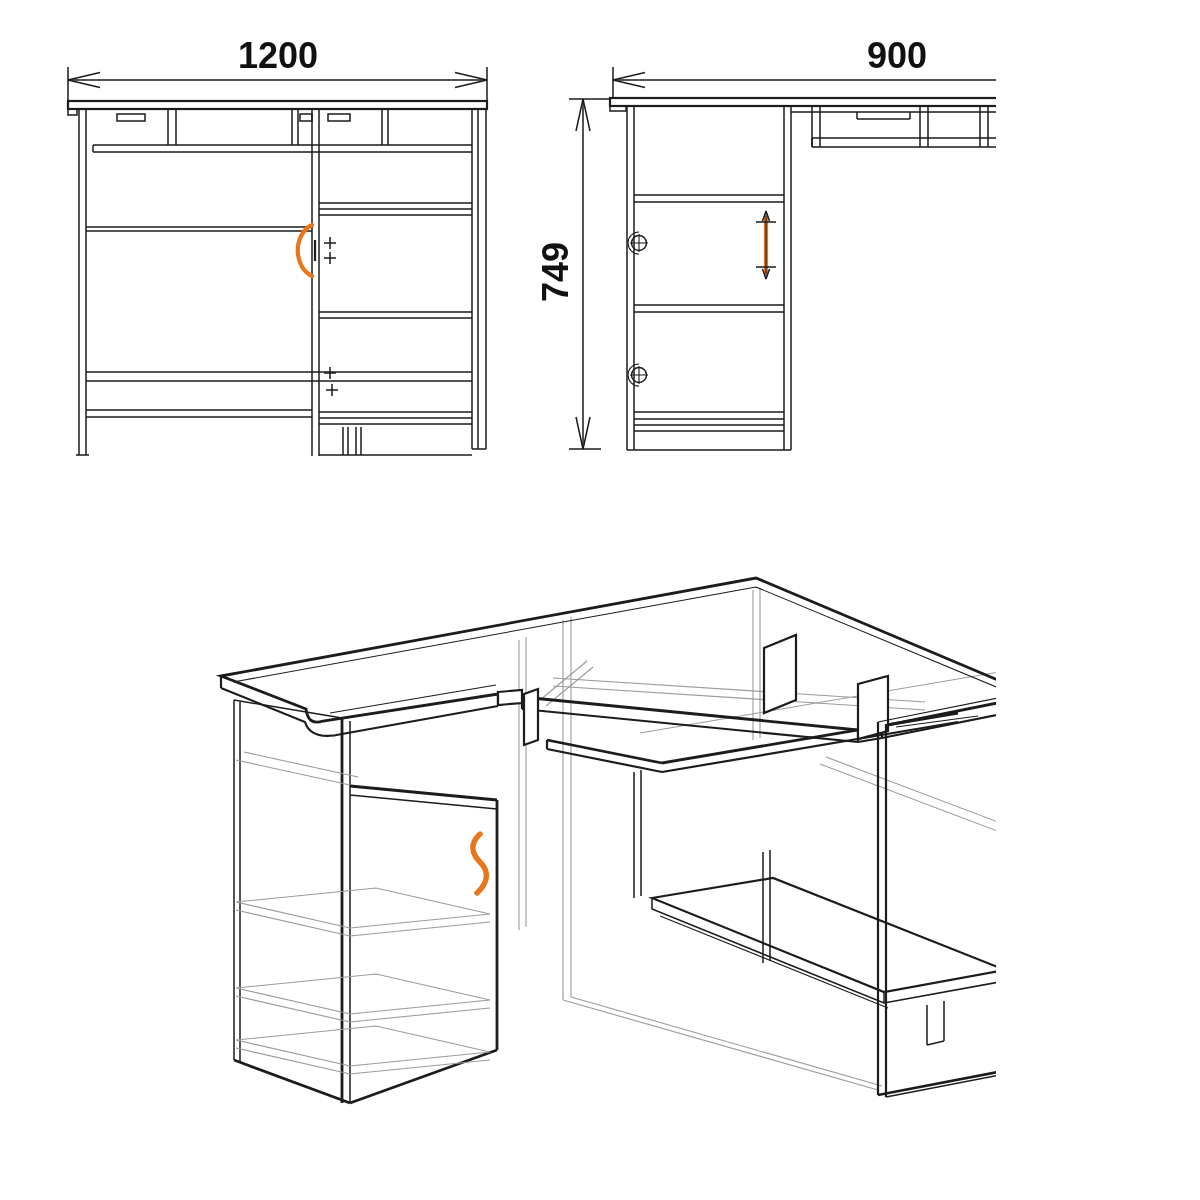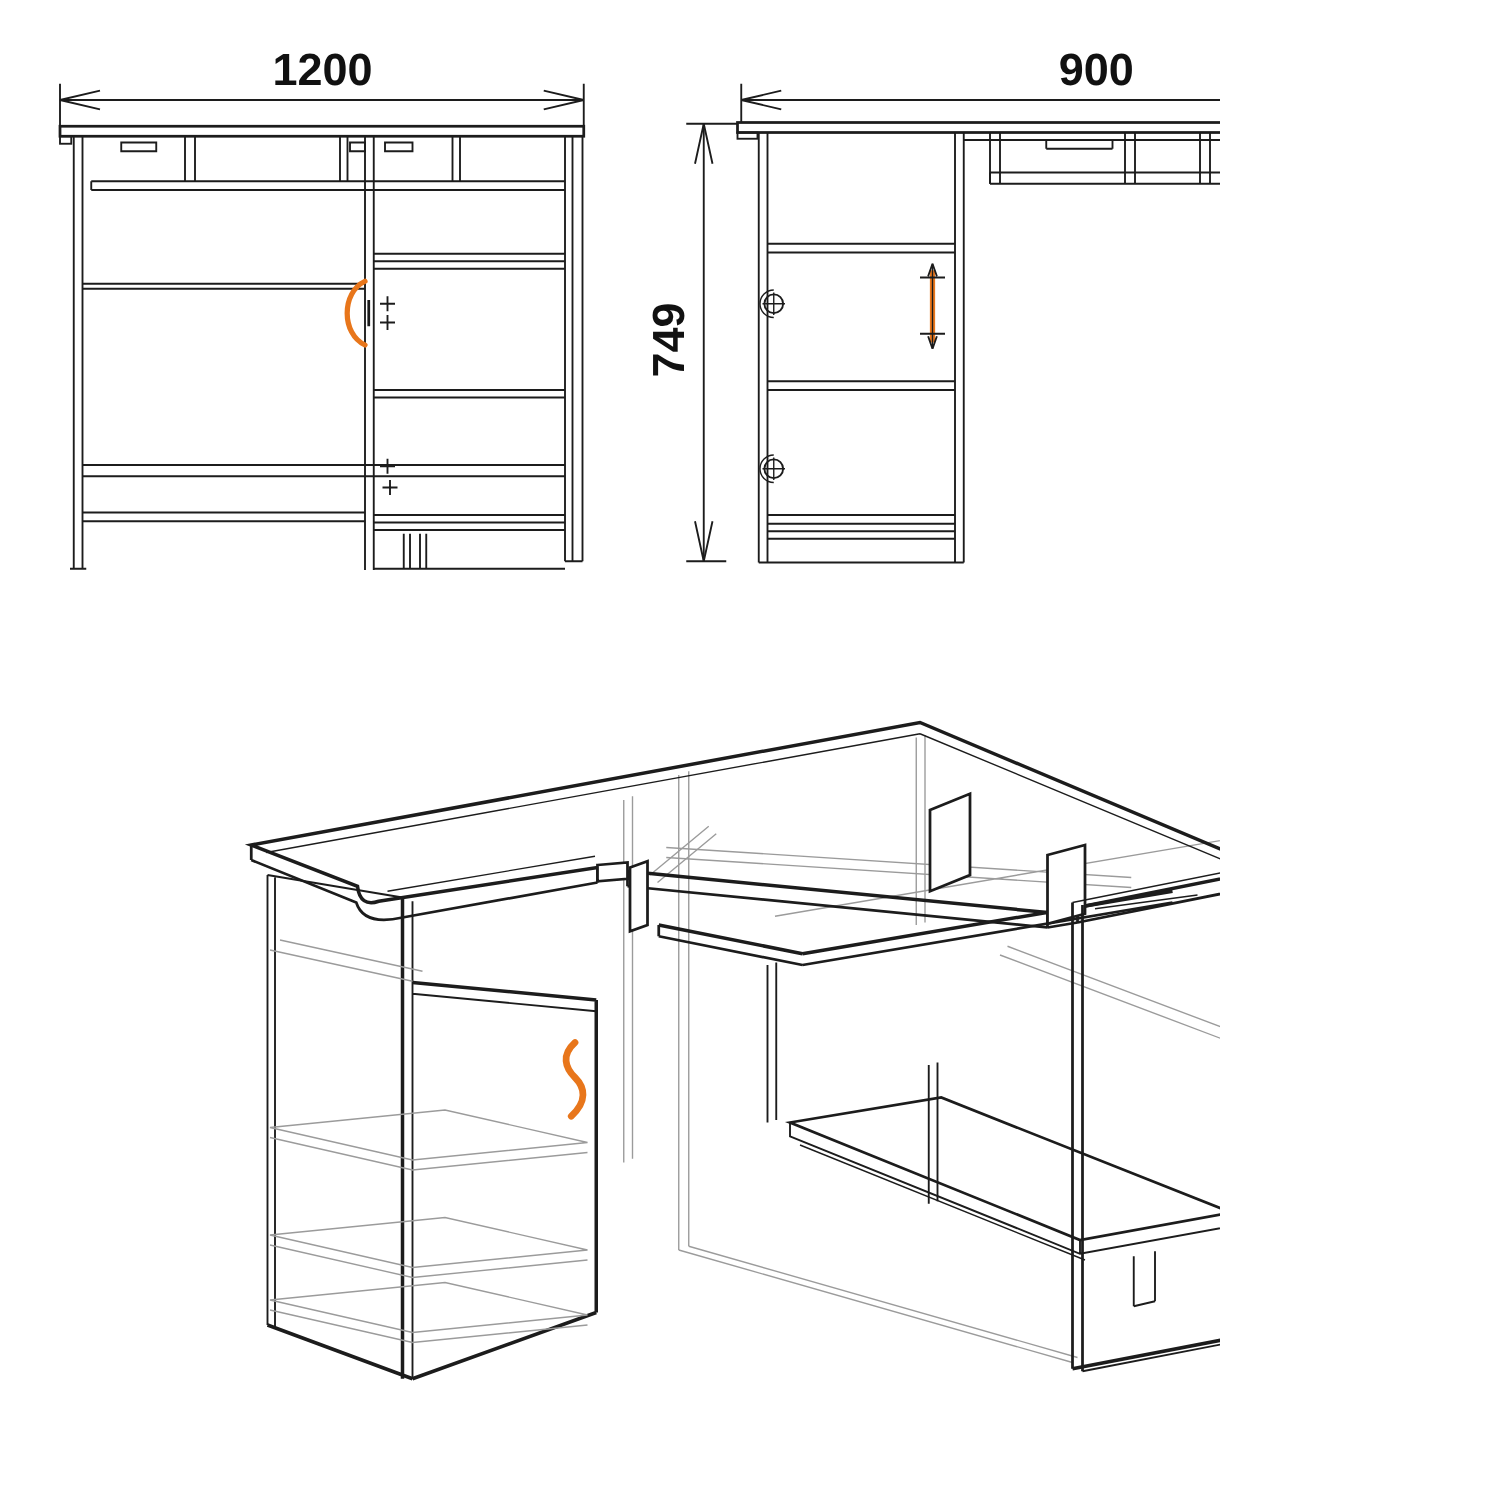--- a/index.html
+++ b/index.html
@@ -7,20 +7,21 @@
     --hidden-line: #9b9b9b;
     --handle-accent: #e8761b;
     --background: #ffffff;
   }
   html, body { margin: 0; padding: 0; background: var(--background); }
   .canvas-wrap {
     position: relative;
     width: 976px; height: 1200px;
     background: var(--background);
     overflow: hidden;
+    margin-left: 20px;
   }
   svg { display: block; }
   svg path, svg rect, svg circle, svg polygon {
     stroke: var(--line);
     fill: none;
     stroke-linecap: butt;
     stroke-linejoin: miter;
   }
   .ln   { stroke-width: 1.5; }
   .ln2  { stroke-width: 2.2; }

